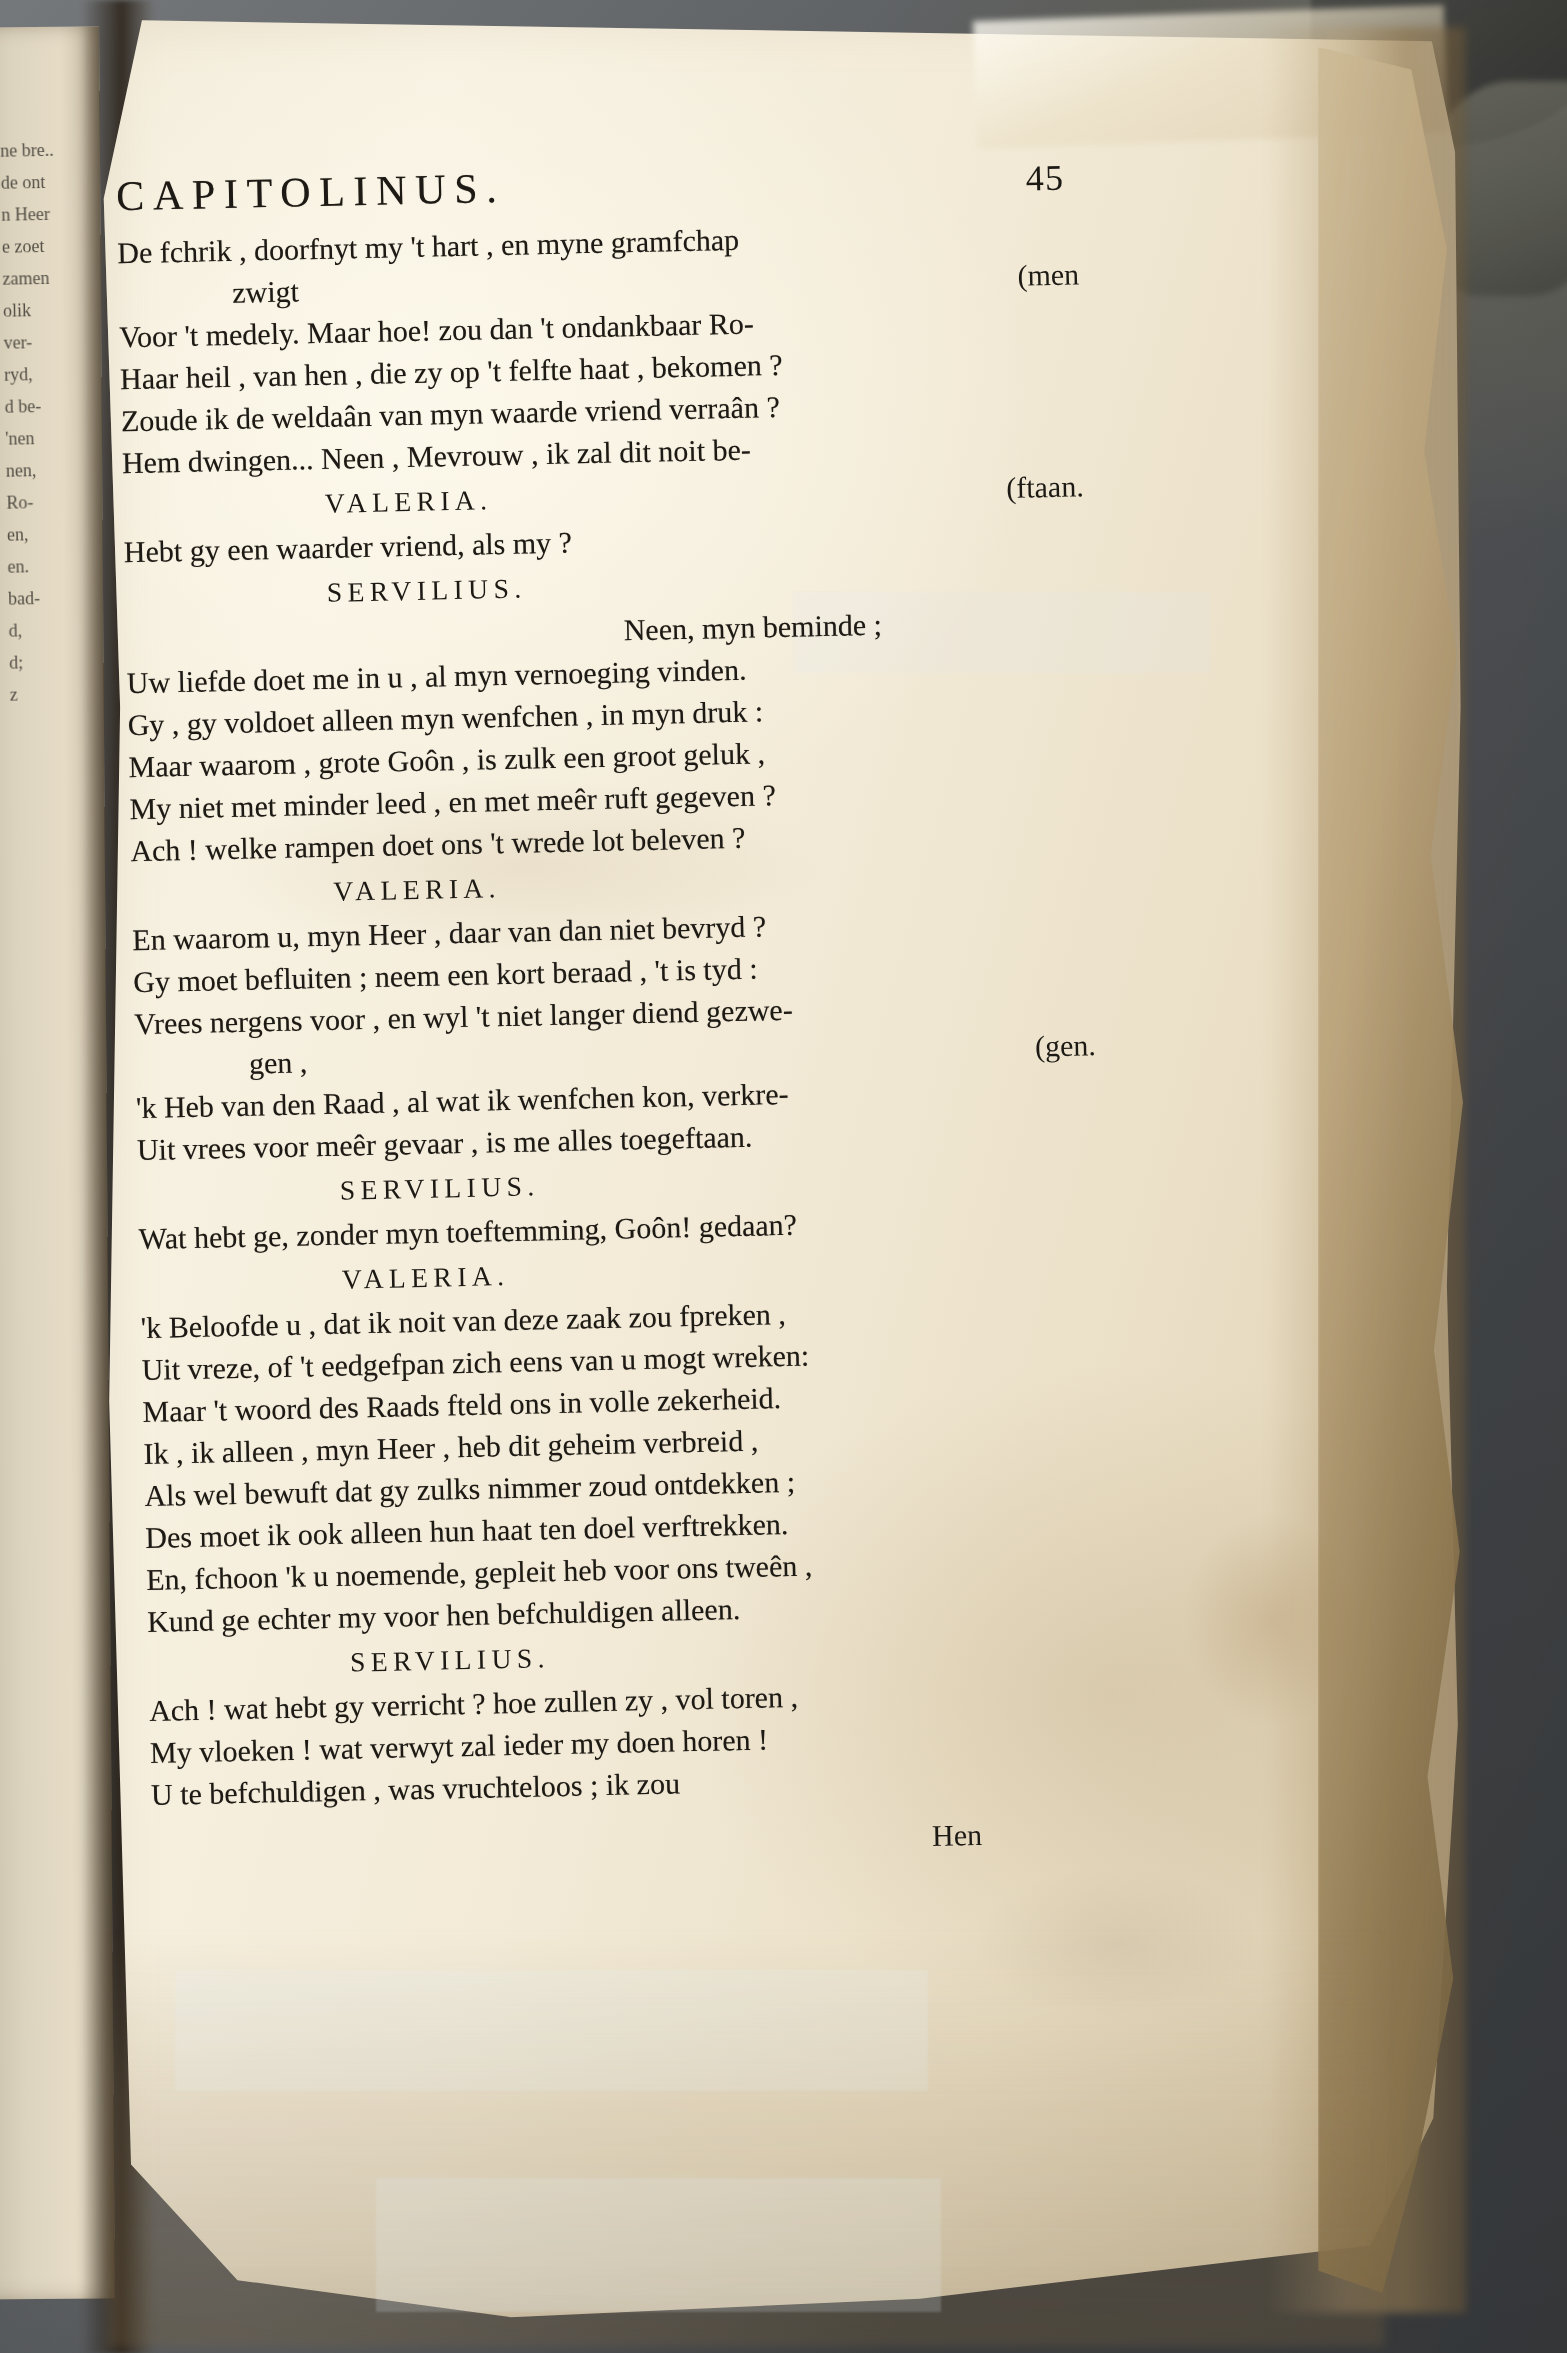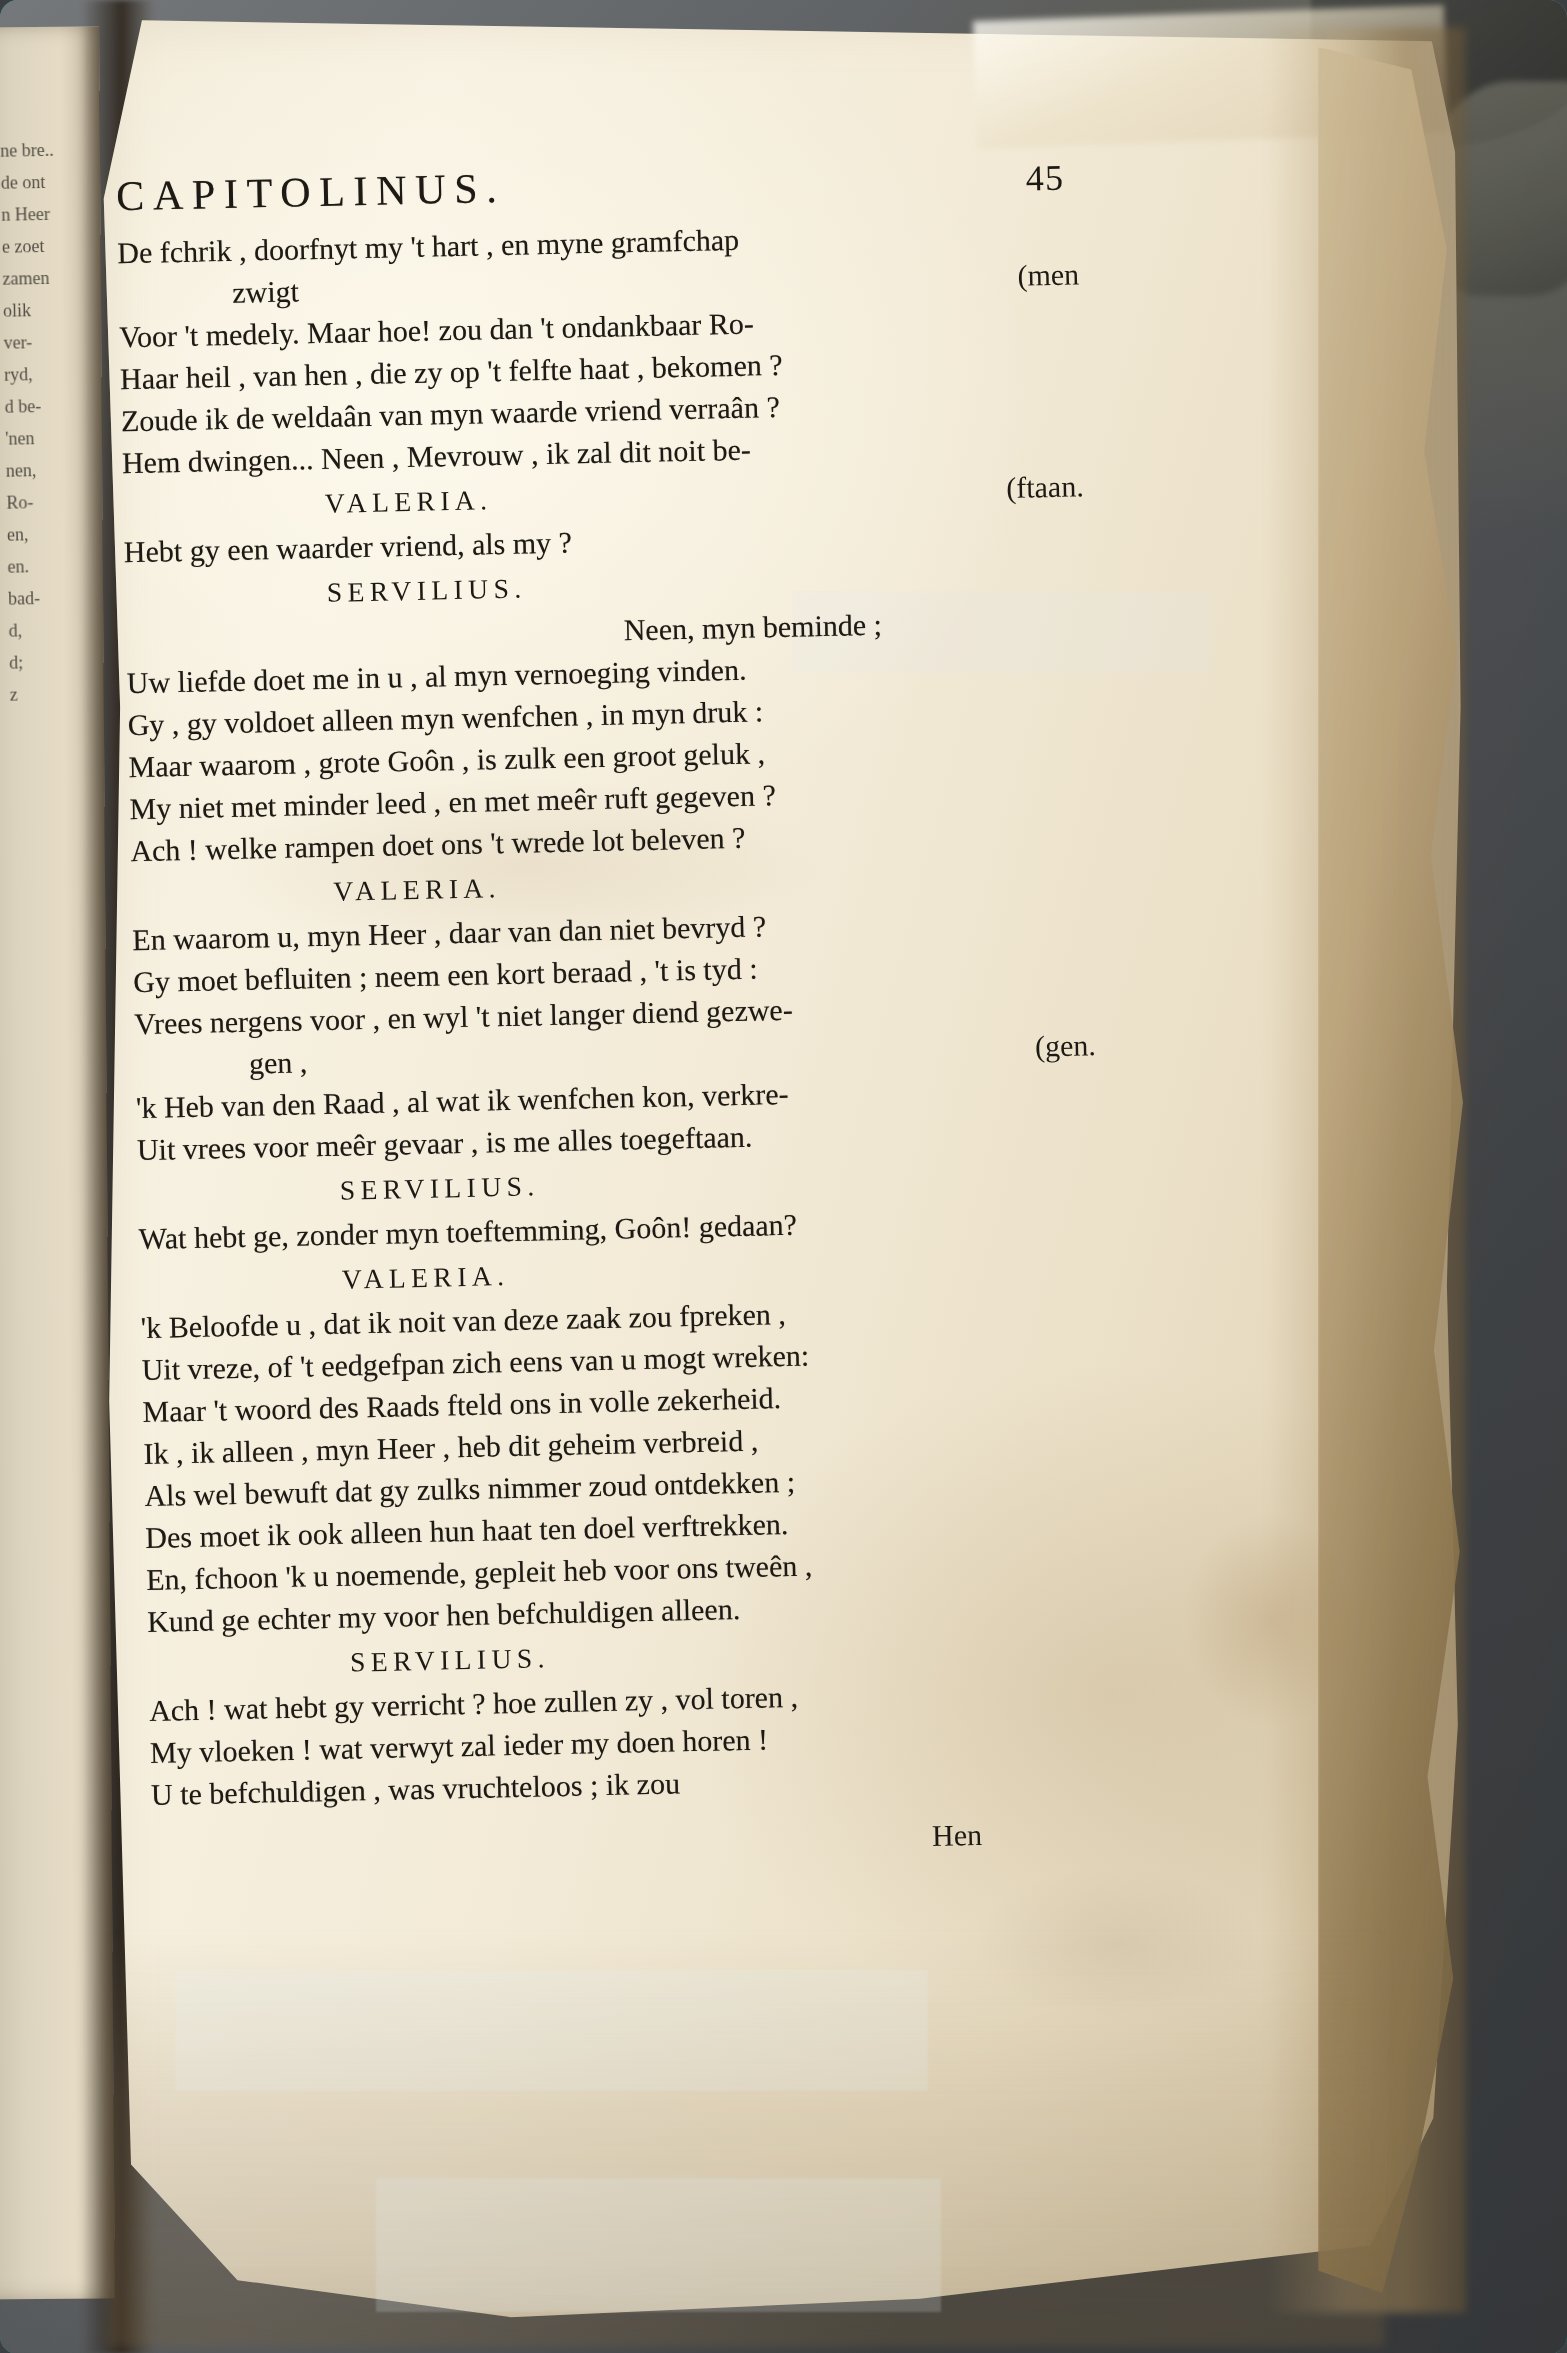--- a/index.html
+++ b/index.html
@@ -7,21 +7,20 @@
     padding: 0;
     background: #3b3f42;
   }
   .page {
     position: relative;
     width: 1567px;
     height: 2354px;
     overflow: hidden;
     background: #14b8a6;
     font-family: "Liberation Serif", serif;
-    border-radius: 18px;
   }
 
   
   .backdrop {
     position: absolute;
     inset: 0;
     background:
       radial-gradient(ellipse 807px 605px at 1445px 108px, #7c7b72 0%, #6a6a64 40%, rgba(90,92,92,0) 72%),
       radial-gradient(ellipse 1008px 807px at 202px 2219px, #6d7073 0%, rgba(90,93,96,0) 70%),
       linear-gradient(160deg, #6e7174 0%, #5e6164 28%, #4f5255 60%, #45484b 100%);

